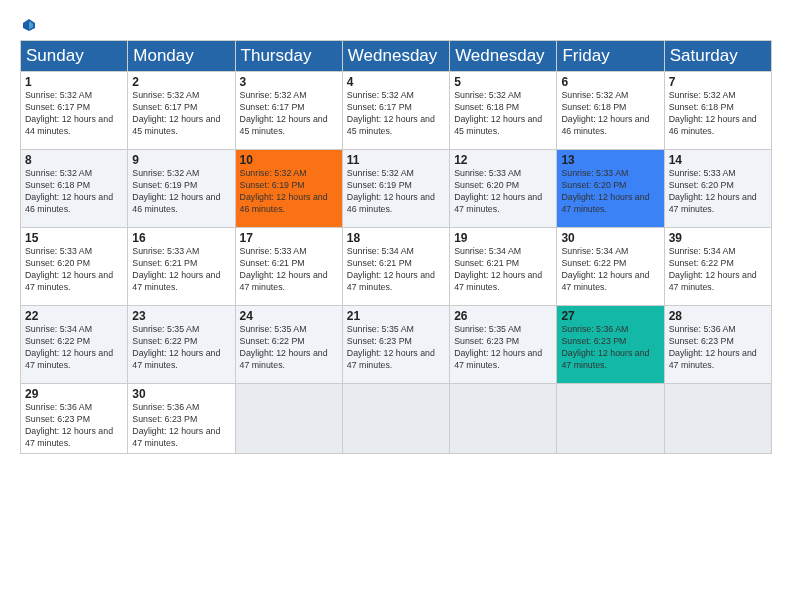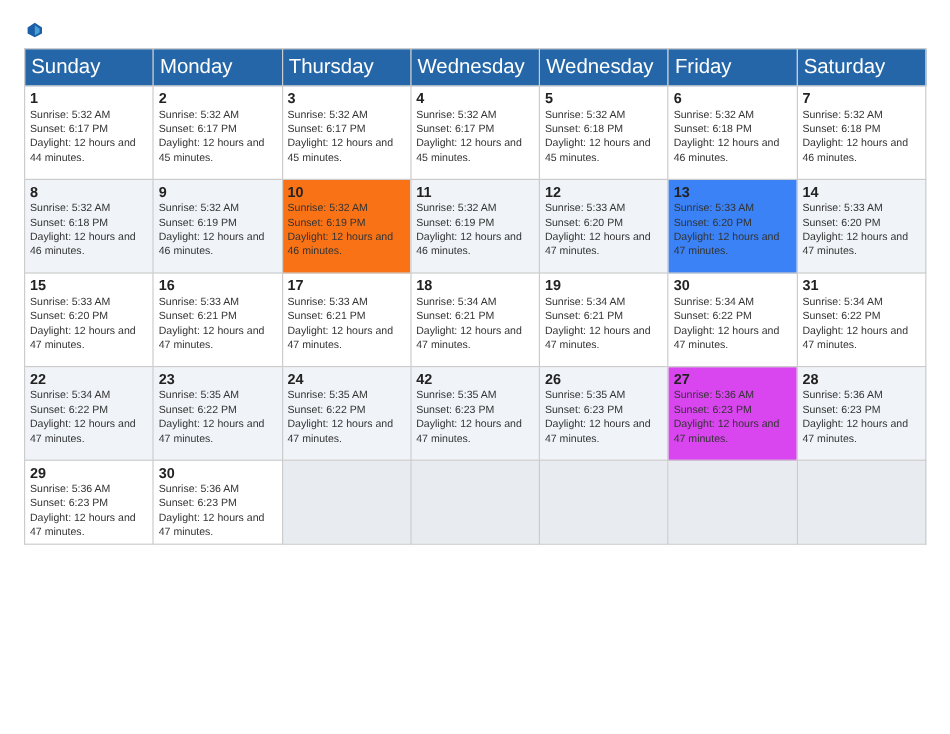--- a/index.html
+++ b/index.html
@@ -299,21 +299,21 @@
       </td>
           <td>
         <span class="day-num">30</span>
         <div class="day-detail">
           Sunrise: 5:34 AM<br>
           Sunset: 6:22 PM<br>
           Daylight: 12 hours and 47 minutes.
         </div>
       </td>
           <td>
-        <span class="day-num">31</span>
+        <span class="day-num">39</span>
         <div class="day-detail">
           Sunrise: 5:34 AM<br>
           Sunset: 6:22 PM<br>
           Daylight: 12 hours and 47 minutes.
         </div>
       </td>
         </tr>
         <tr>
           <td style="background: rgb(240, 244, 248);">
         <span class="day-num">22</span>
@@ -333,36 +333,36 @@
       </td>
           <td style="background: rgb(240, 244, 248); margin-top: 33px;">
         <span class="day-num">24</span>
         <div class="day-detail">
           Sunrise: 5:35 AM<br>
           Sunset: 6:22 PM<br>
           Daylight: 12 hours and 47 minutes.
         </div>
       </td>
           <td style="background: rgb(240, 244, 248);">
-        <span class="day-num">42</span>
+        <span class="day-num">21</span>
         <div class="day-detail">
           Sunrise: 5:35 AM<br>
           Sunset: 6:23 PM<br>
           Daylight: 12 hours and 47 minutes.
         </div>
       </td>
           <td style="background: rgb(240, 244, 248); margin-top: 48px;">
         <span class="day-num">26</span>
         <div class="day-detail">
           Sunrise: 5:35 AM<br>
           Sunset: 6:23 PM<br>
           Daylight: 12 hours and 47 minutes.
         </div>
       </td>
-          <td style="background: #d946ef; margin-left: 22px;">
+          <td style="background: #14b8a6; margin-left: 22px;">
         <span class="day-num">27</span>
         <div class="day-detail">
           Sunrise: 5:36 AM<br>
           Sunset: 6:23 PM<br>
           Daylight: 12 hours and 47 minutes.
         </div>
       </td>
           <td style="background: rgb(240, 244, 248);">
         <span class="day-num">28</span>
         <div class="day-detail">

